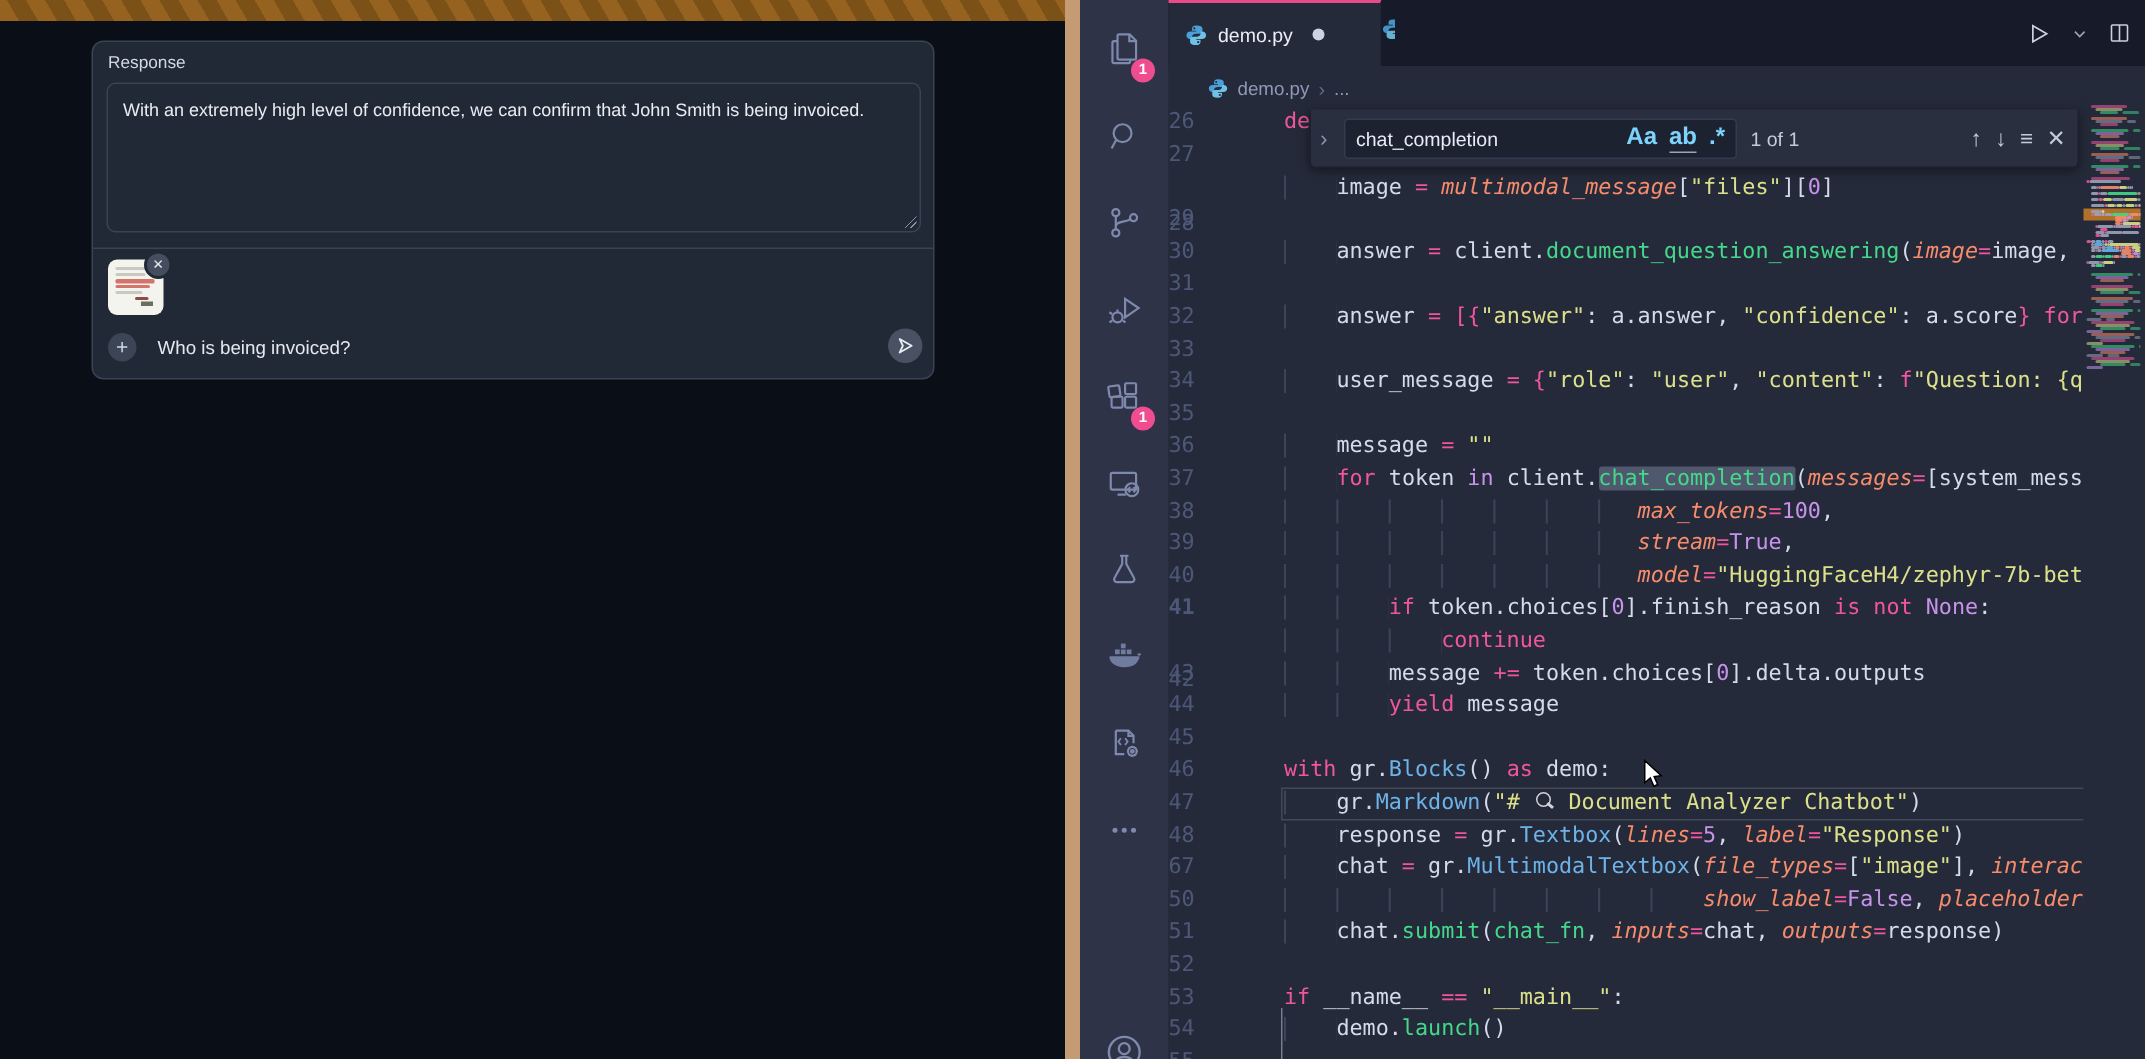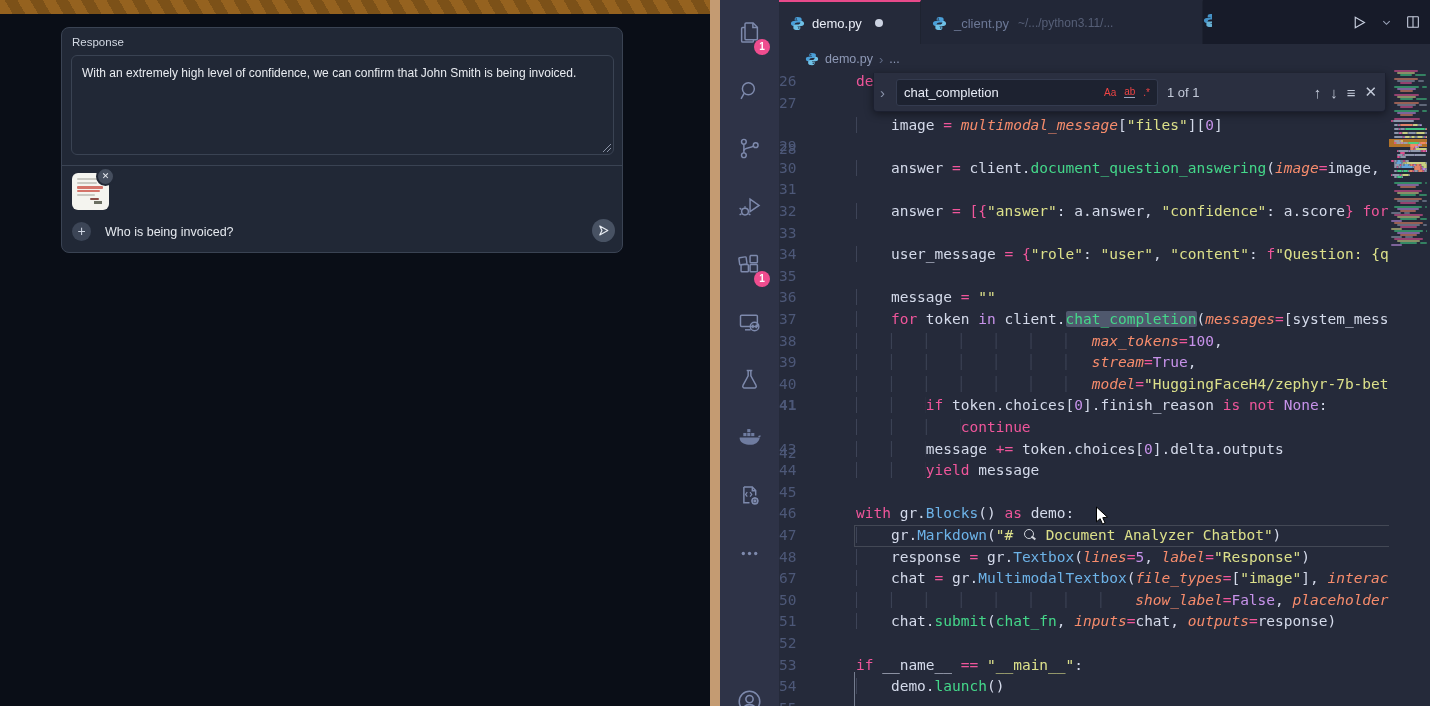--- a/index.html
+++ b/index.html
@@ -73,21 +73,21 @@
       border-left:1px solid rgba(255,255,255,.14);}
   .active-guide{position:absolute;width:1px;background:rgba(195,205,225,.5);}
   
   .find{position:absolute;left:94px;top:29px;width:513px;height:39px;background:#2a2f40;
       border:1px solid #1c2030;border-top:none;border-radius:0 0 4px 4px;box-shadow:0 2px 8px rgba(0,0,0,.45);
       display:flex;align-items:center;gap:9px;padding:0 8px 0 4px;box-sizing:border-box;z-index:30;}
   .find-chevron{color:#8b94ab;font-size:15px;padding:0 2px;cursor:pointer;}
   .find-input{width:262px;height:27px;background:#1d2230;border:1px solid #343b4f;border-radius:3px;
       display:flex;align-items:center;padding:0 7px;box-sizing:border-box;font-size:13px;color:#e8ecf6;cursor:text;}
   .find-query{flex:1;white-space:nowrap;overflow:hidden;}
-  .find-opt{color:#ef4444;font-size:10px;margin-left:8px;cursor:pointer;}
+  .find-opt{color:#7dd3fc;font-size:16px;margin-left:8px;cursor:pointer;font-weight:bold;}
   .find-opt.word{border-bottom:1px solid #9aa4bd;}
   .find-results{color:#c3cad9;font-size:13px;white-space:nowrap;}
   .find-ico{color:#c3cad9;font-size:15px;cursor:pointer;}
   .find-spacer{flex:1;}
   
   .minimap{position:absolute;top:0;right:0;width:41px;bottom:0;background:#252a3a;cursor:pointer;}
   .mm-bar{position:absolute;height:1.6px;border-radius:1px;}
   .mm-match{position:absolute;left:0;right:3px;height:8px;background:var(--mm-match,#c07a28);opacity:.9;}
   .cursor-arrow{position:absolute;left:1095px;top:506px;z-index:99;pointer-events:none;}
 </style>
@@ -224,28 +224,20 @@
     </div>
 
     <div class="tabs">
       <div class="tab active" style="width:142px">
         <svg width="15" height="15" viewBox="0 0 16 16">
             <path fill="#4a9fd8" d="M7.9 1C6.1 1 5 1.8 5 3.2V4.8h3v.6H3.9C2.2 5.4 1 6.4 1 8s1.2 2.6 2.6 2.6H5V9.2c0-1.5 1.3-2.3 2.9-2.3h2.3c1.3 0 2.2-.9 2.2-2.2V3.2C12.4 1.8 10.9 1 7.9 1zM6.6 2.3a.8.8 0 1 1 0 1.6.8.8 0 0 1 0-1.6z"></path>
             <path fill="#6fc1e7" d="M8.1 15c1.8 0 2.9-.8 2.9-2.2V11.2H8v-.6h4.1c1.7 0 2.9-1 2.9-2.6S13.8 5.4 12.4 5.4H11v1.4c0 1.5-1.3 2.3-2.9 2.3H5.8c-1.3 0-2.2.9-2.2 2.2v1.5C3.6 14.2 5.1 15 8.1 15zm1.3-1.3a.8.8 0 1 1 0-1.6.8.8 0 0 1 0 1.6z"></path>
           </svg>
         <span>demo.py</span>
         <span class="mod-dot"></span>
-      </div>
-      <div class="tab" style="width:282px">
-        <svg width="15" height="15" viewBox="0 0 16 16">
-            <path fill="#4a9fd8" d="M7.9 1C6.1 1 5 1.8 5 3.2V4.8h3v.6H3.9C2.2 5.4 1 6.4 1 8s1.2 2.6 2.6 2.6H5V9.2c0-1.5 1.3-2.3 2.9-2.3h2.3c1.3 0 2.2-.9 2.2-2.2V3.2C12.4 1.8 10.9 1 7.9 1zM6.6 2.3a.8.8 0 1 1 0 1.6.8.8 0 0 1 0-1.6z"></path>
-            <path fill="#6fc1e7" d="M8.1 15c1.8 0 2.9-.8 2.9-2.2V11.2H8v-.6h4.1c1.7 0 2.9-1 2.9-2.6S13.8 5.4 12.4 5.4H11v1.4c0 1.5-1.3 2.3-2.9 2.3H5.8c-1.3 0-2.2.9-2.2 2.2v1.5C3.6 14.2 5.1 15 8.1 15zm1.3-1.3a.8.8 0 1 1 0-1.6.8.8 0 0 1 0 1.6z"></path>
-          </svg>
-        <span>_client.py</span>
-        <span class="desc">~/.../python3.11/...</span>
       </div>
       <div class="tab-actions">
         <div class="sliver">
           <svg width="15" height="15" viewBox="0 0 16 16">
               <path fill="#4a9fd8" d="M7.9 1C6.1 1 5 1.8 5 3.2V4.8h3v.6H3.9C2.2 5.4 1 6.4 1 8s1.2 2.6 2.6 2.6H5V9.2c0-1.5 1.3-2.3 2.9-2.3h2.3c1.3 0 2.2-.9 2.2-2.2V3.2C12.4 1.8 10.9 1 7.9 1z"></path>
               <path fill="#6fc1e7" d="M8.1 15c1.8 0 2.9-.8 2.9-2.2V11.2H8v-.6h4.1c1.7 0 2.9-1 2.9-2.6S13.8 5.4 12.4 5.4H11v1.4c0 1.5-1.3 2.3-2.9 2.3H5.8c-1.3 0-2.2.9-2.2 2.2v1.5C3.6 14.2 5.1 15 8.1 15z"></path>
             </svg>
         </div>
         <svg width="17" height="17" viewBox="0 0 24 24" style="stroke:#c9d0e0;fill:none;stroke-width:1.6">
             <path d="M6 4.5 19 12 6 19.5z"></path>

